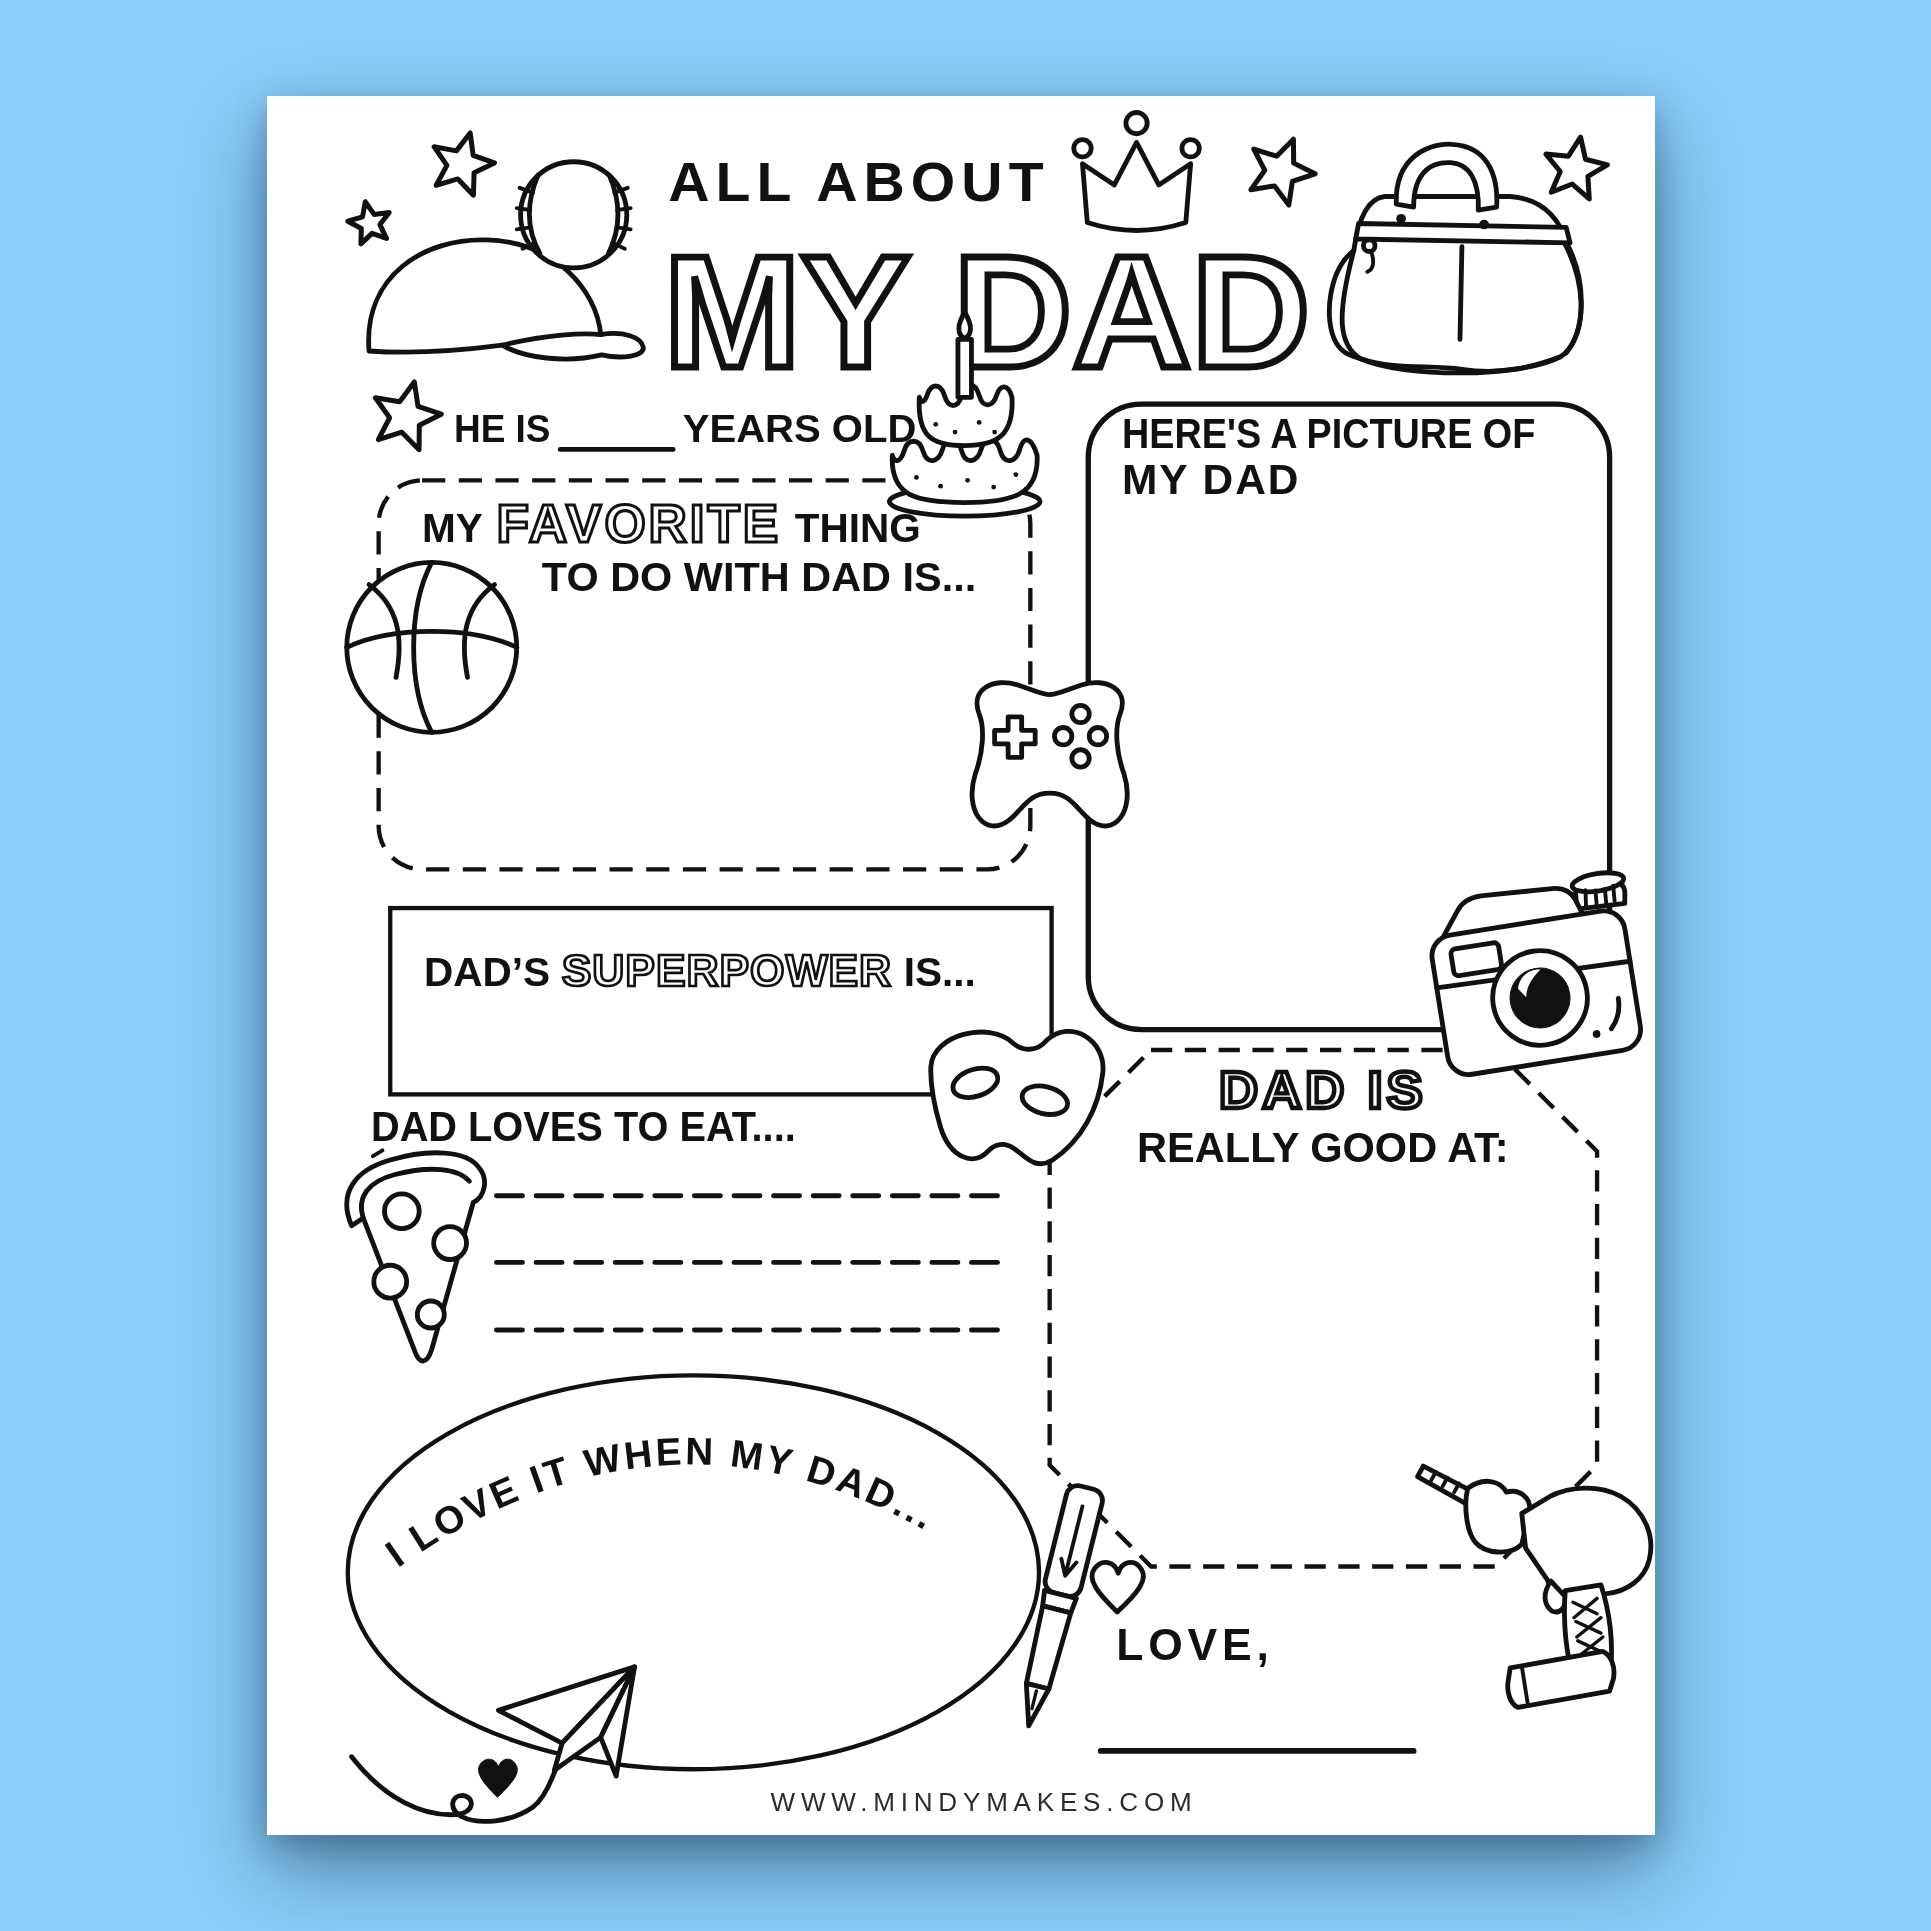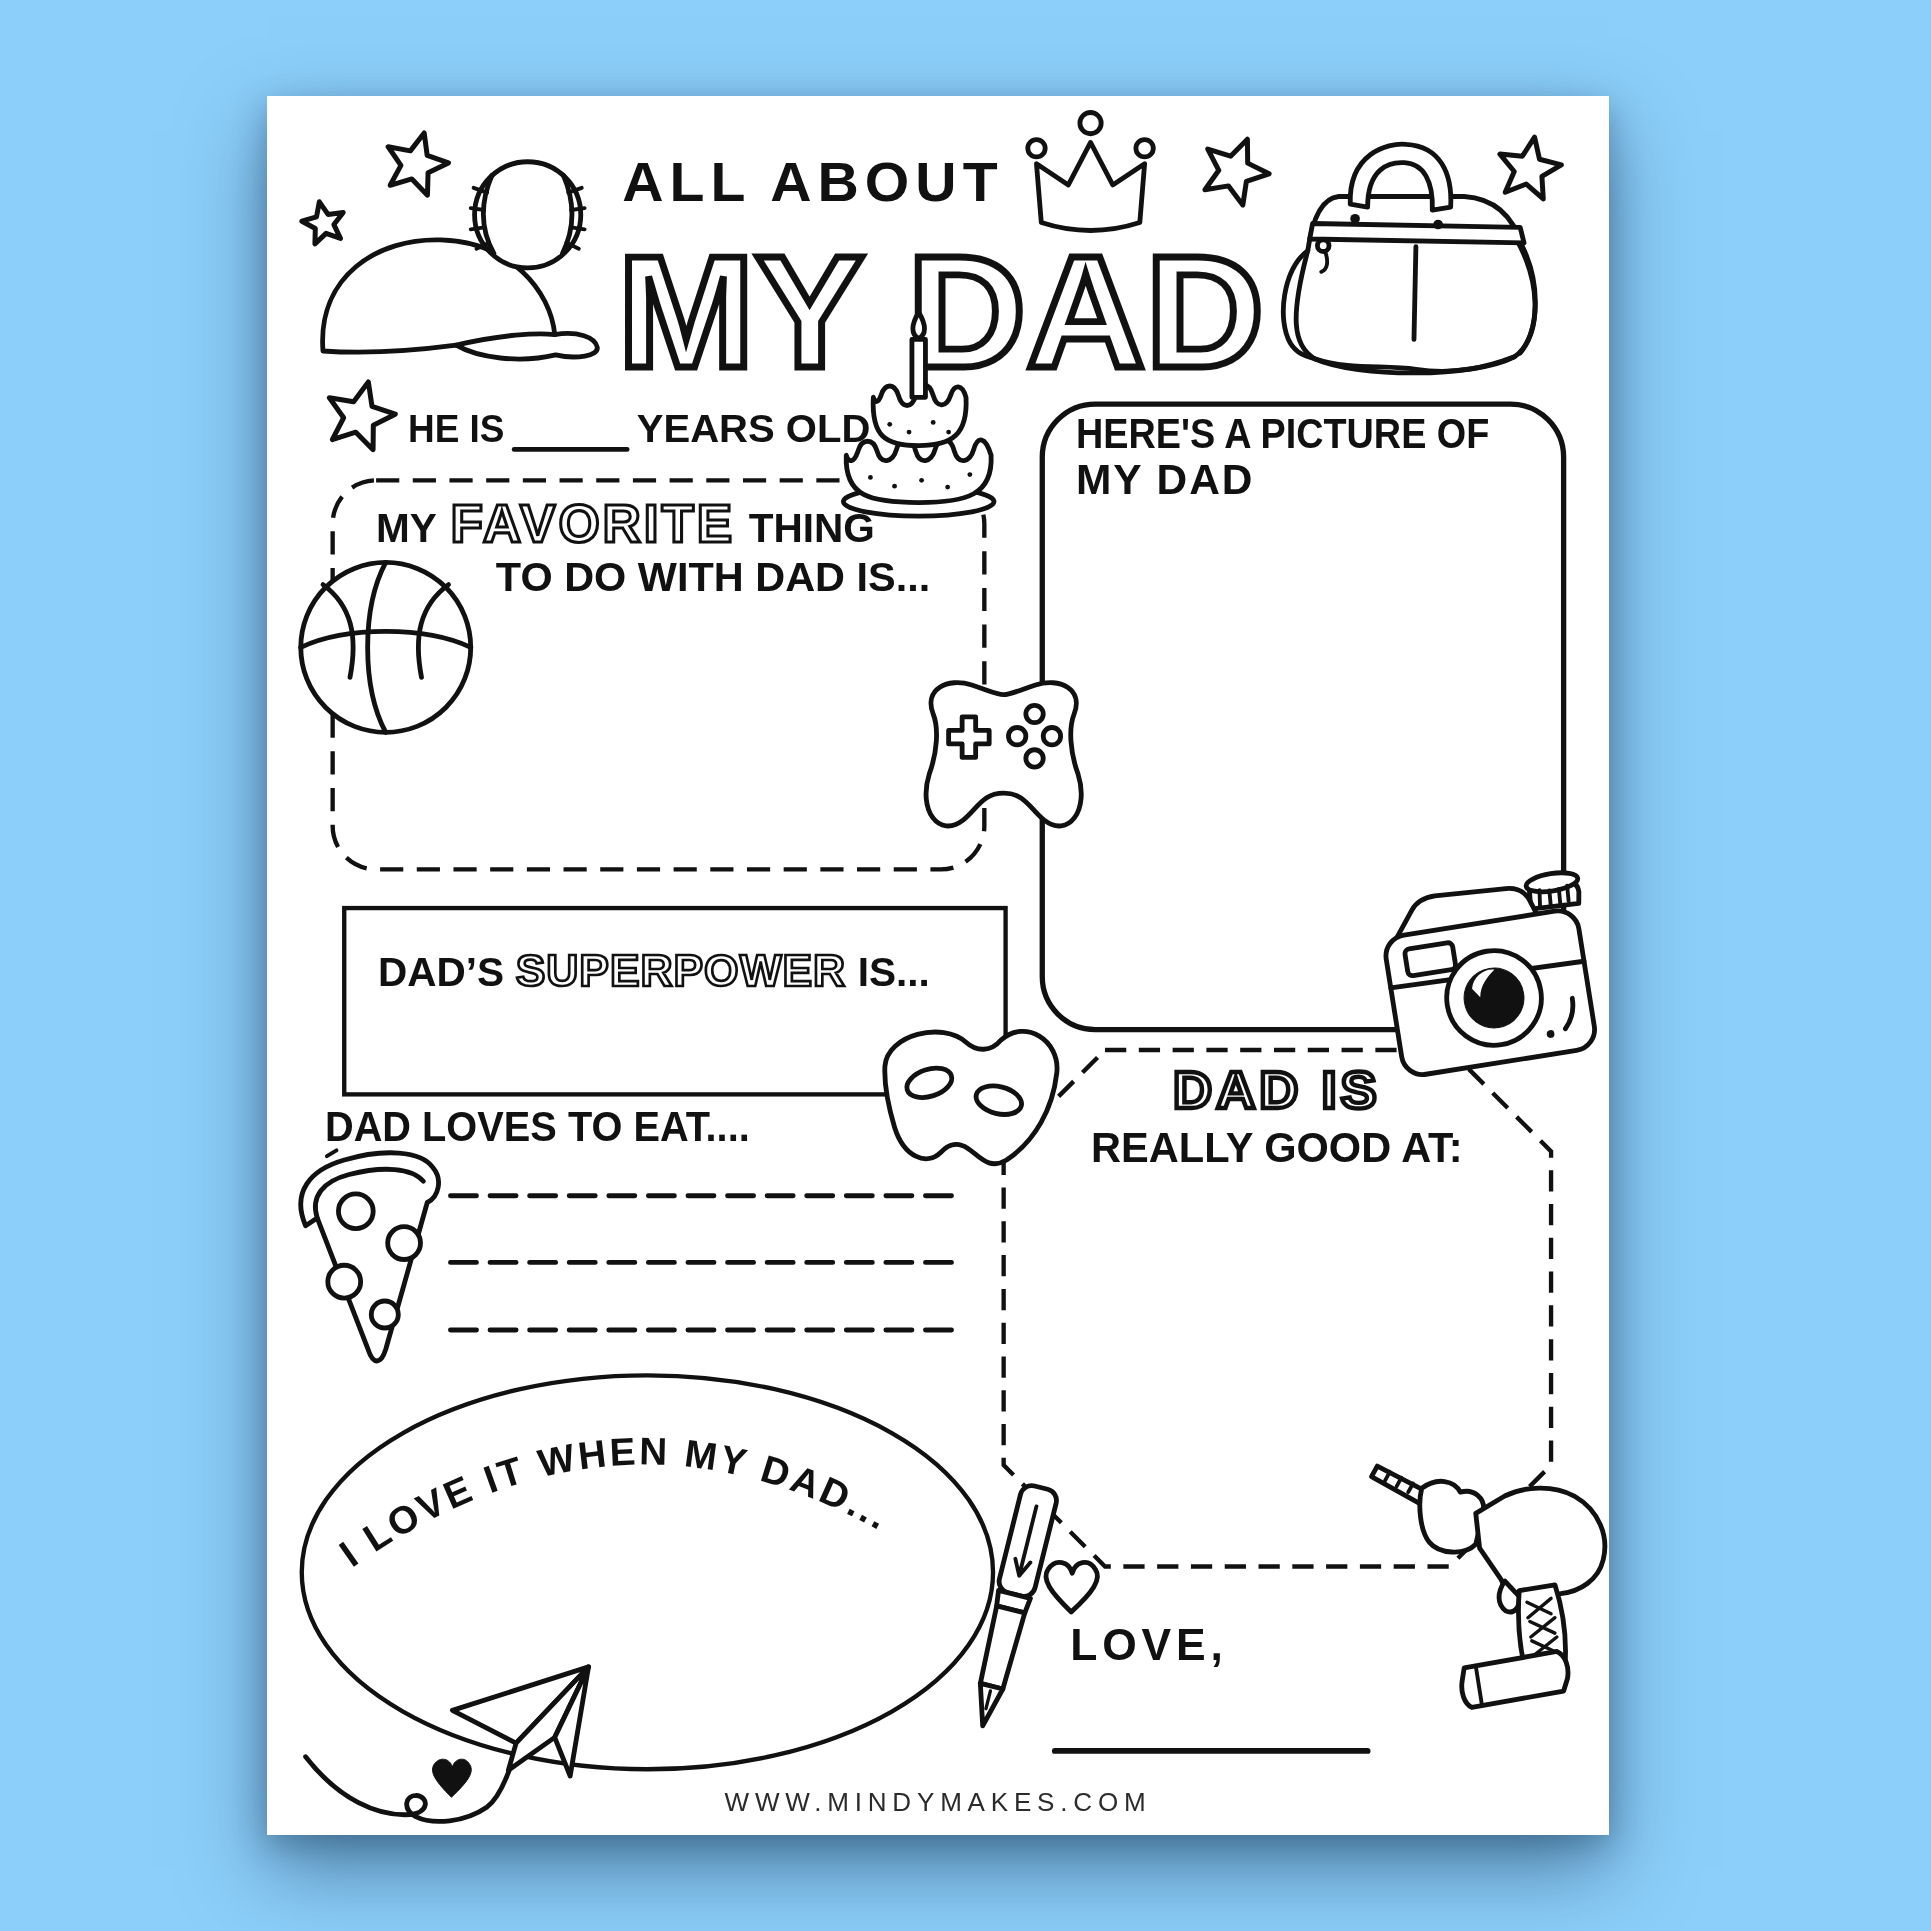--- a/index.html
+++ b/index.html
@@ -6,20 +6,21 @@
   body{
     width:1931px;height:1931px;
     background:#8ccffa;
     font-family:"Liberation Sans",sans-serif;
     position:relative;overflow:hidden;
   }
   .page{
     position:absolute;left:267px;top:96px;width:1342px;height:1739px;
     background:#ffffff;
     box-shadow:0 34px 77px rgba(30,62,95,.55), 0 9.7px 29px rgba(30,62,95,.35);
+    padding-left:46px;
   }
   svg{display:block;}
   .t{fill:#111;font-weight:bold;}
   .outline{fill:#fff;stroke:#111;font-weight:bold;}
   .doodle{fill:#fff;stroke:#111;stroke-width:5;stroke-linecap:round;stroke-linejoin:round;}
   .line{stroke:#111;fill:none;stroke-linecap:round;stroke-linejoin:round;}
   .footer{fill:#2b2b2b;font-weight:normal;}
 </style>
 </head>
 <body style="background: rgb(140, 207, 250);">

